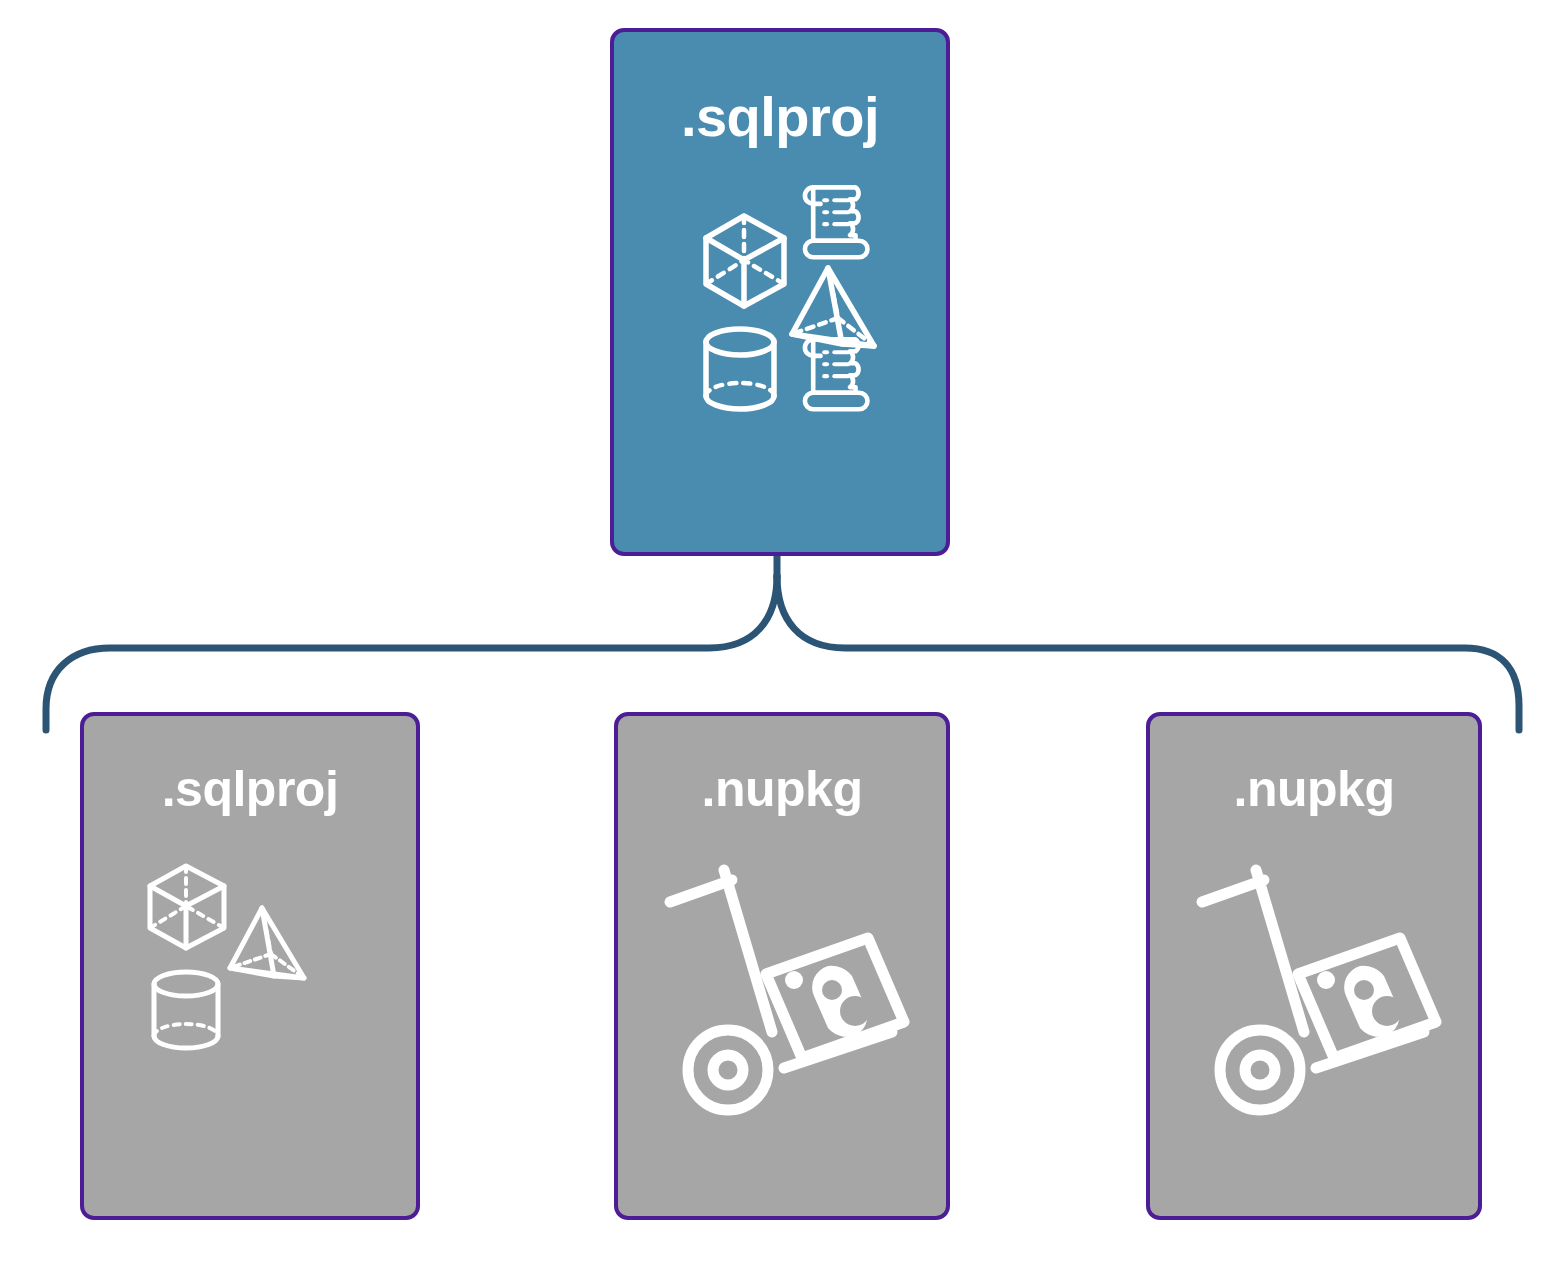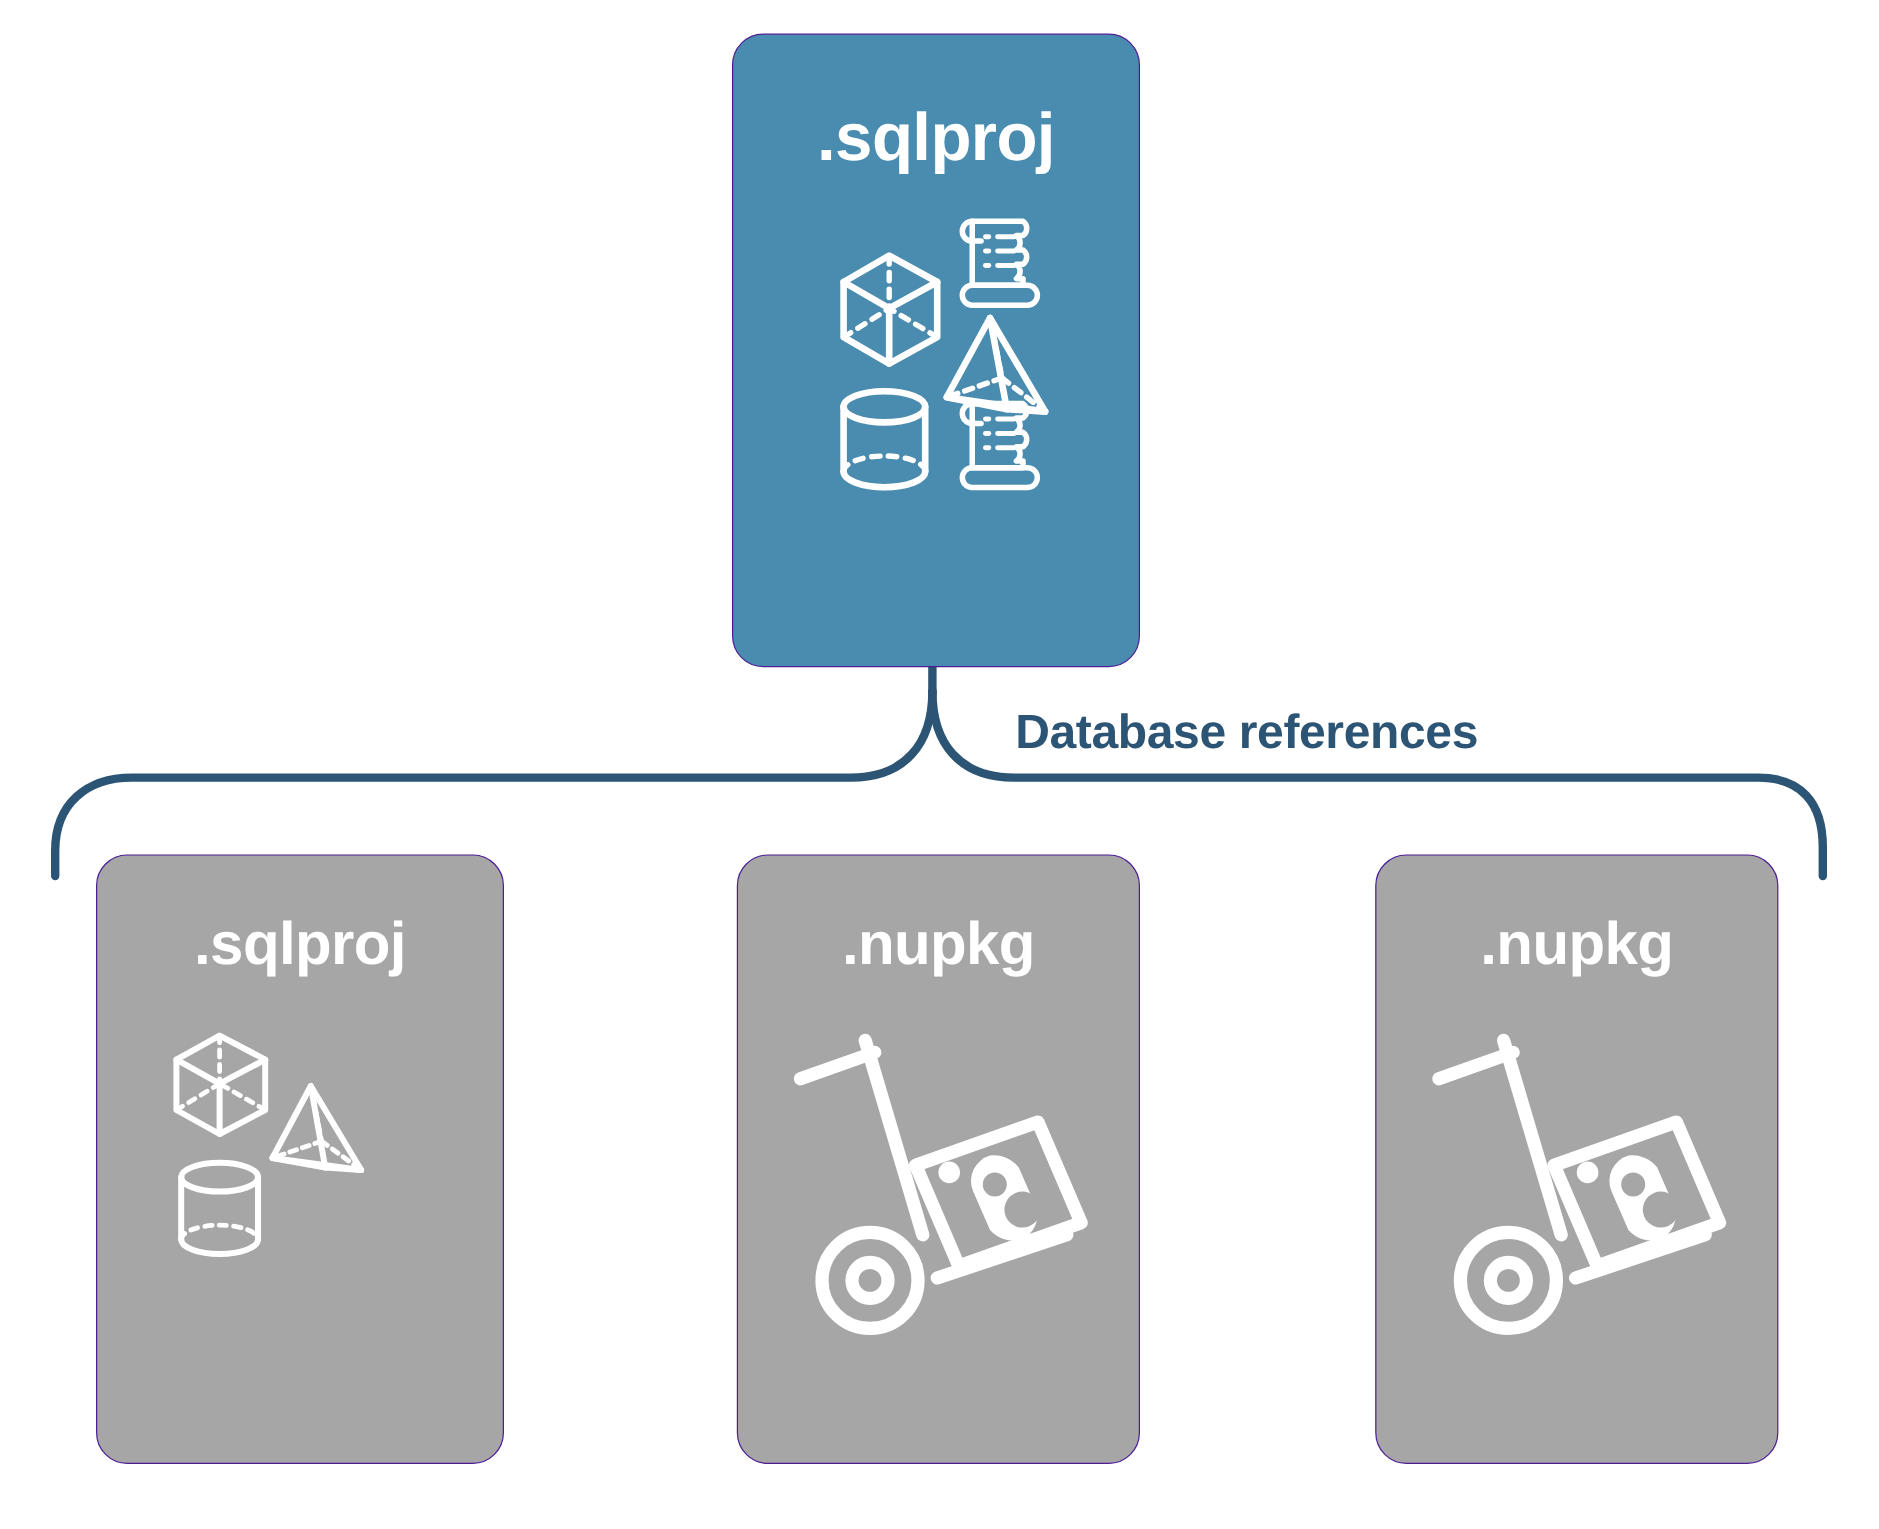--- a/index.html
+++ b/index.html
@@ -18,22 +18,22 @@
     overflow: hidden;
   }
   .svg-layer {
     position: absolute;
     inset: 0;
     width: 1566px;
     height: 1274px;
   }
   .node-box {
     position: absolute;
-    border-radius: 26px;
-    border: 1px solid #4c1d95;
+    border-radius: 14px;
+    border: 4px solid #4c1d95;
     box-sizing: border-box;
     display: block;
   }
   .node-box.blue { background: #4A8CAF; }
   .node-box.gray { background: #A6A6A6; }
   .node-title {
     position: absolute;
     left: 0;
     right: 0;
     text-align: center;
@@ -144,21 +144,20 @@
             <line x1="33" y1="35" x2="48" y2="35"></line>
             <line x1="22" y1="48" x2="25" y2="48"></line>
             <line x1="33" y1="48" x2="48" y2="48"></line>
           </g>
         </g>
 
       </g>
     </svg>
   </div>
 
-  <div class="edge-label" style="left:846px; top:588px;">Database references</div>
 
   <div class="node-box gray" style="left:80px; top:712px; width:340px; height:508px;">
     <div class="node-title small">.sqlproj</div>
 
     <svg class="icon-cluster" style="left:54px; top:140px; width:200px; height:220px;" viewBox="0 0 200 220">
       <g fill="none" stroke="#FFFFFF" stroke-width="5" stroke-linecap="round" stroke-linejoin="round">
 
         <g>
           <polygon points="12,30 48,10 86,30 86,72 48,92 12,72" fill="none"></polygon>
           <polyline points="12,30 48,50 86,30"></polyline>

